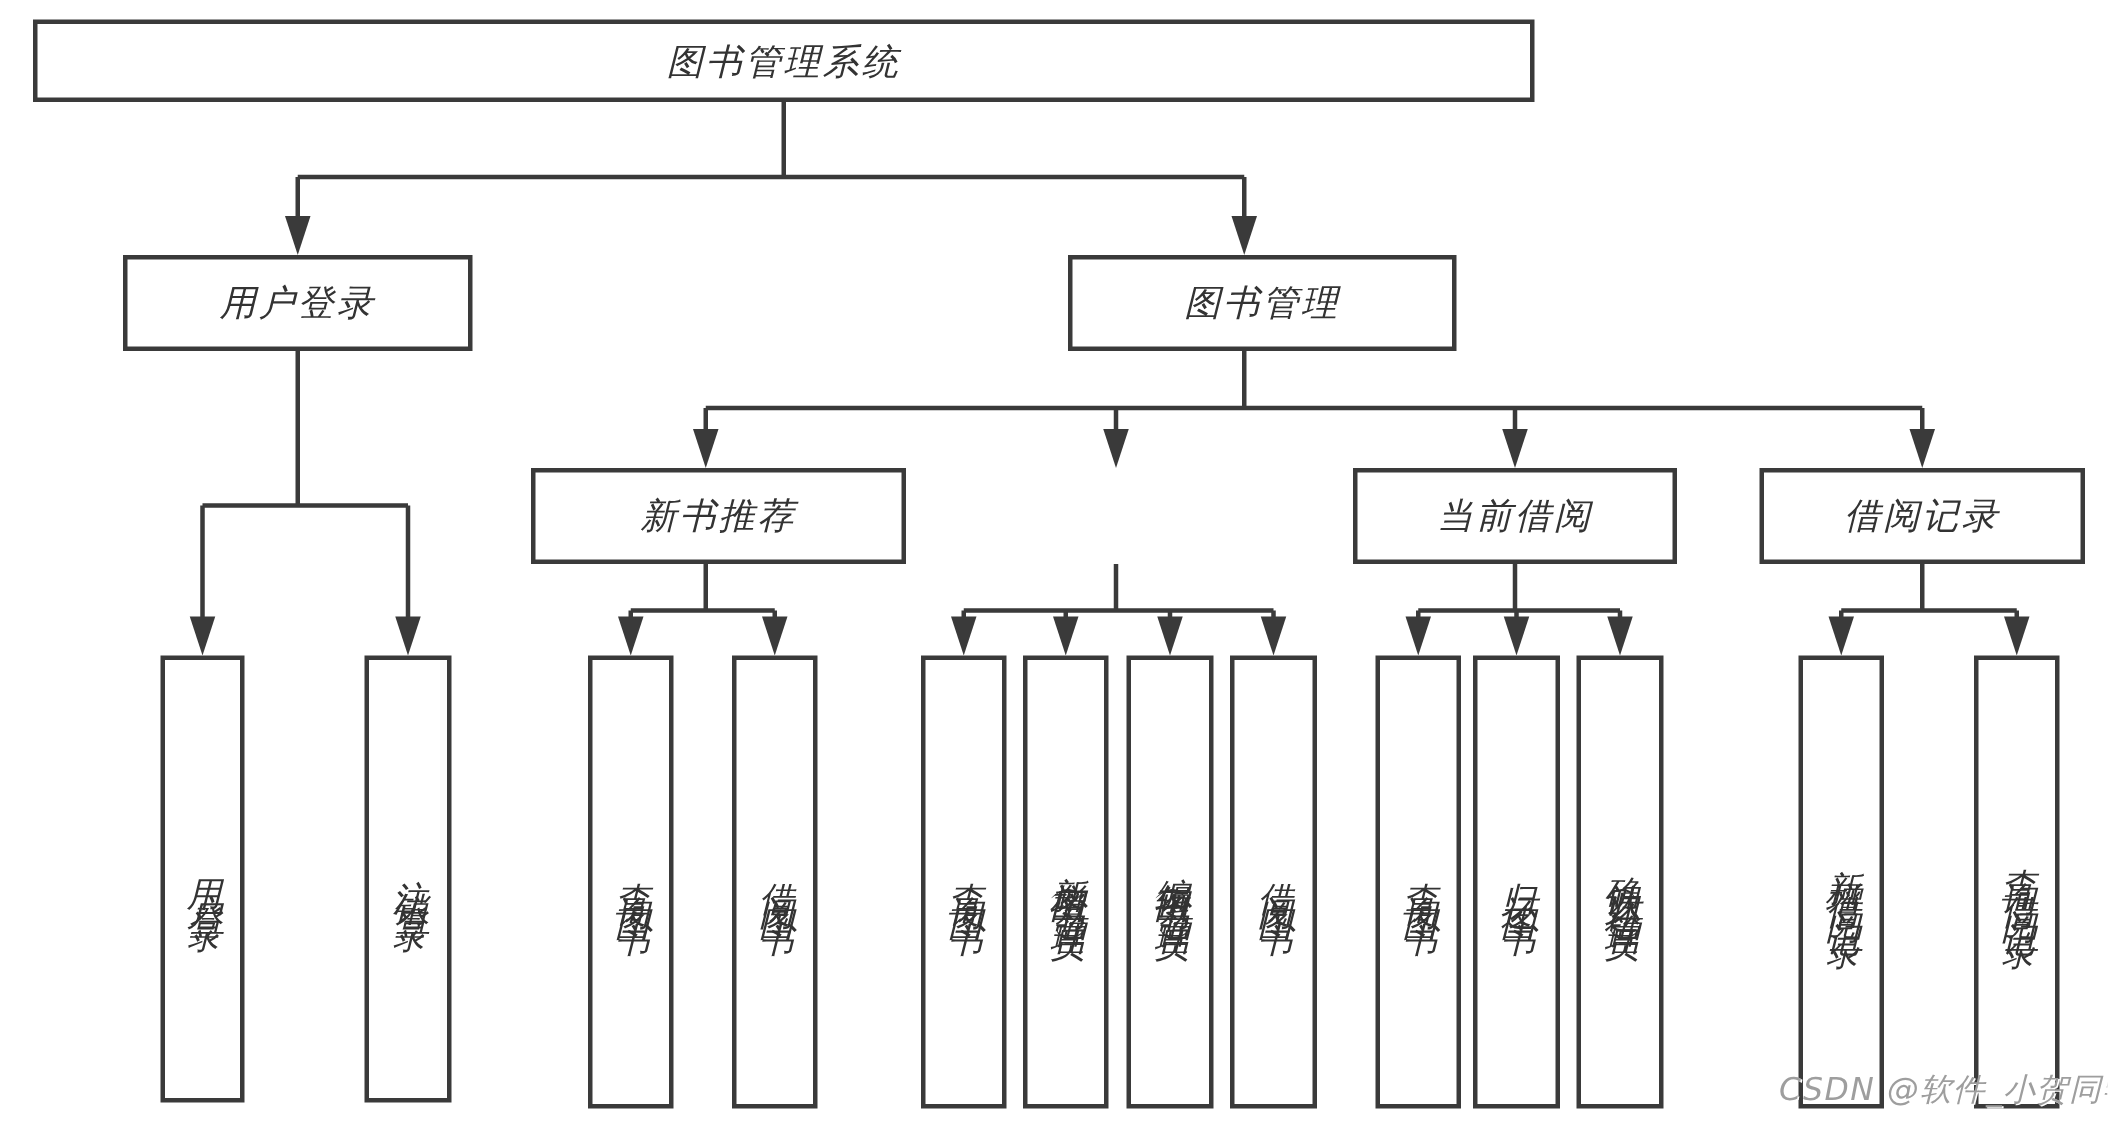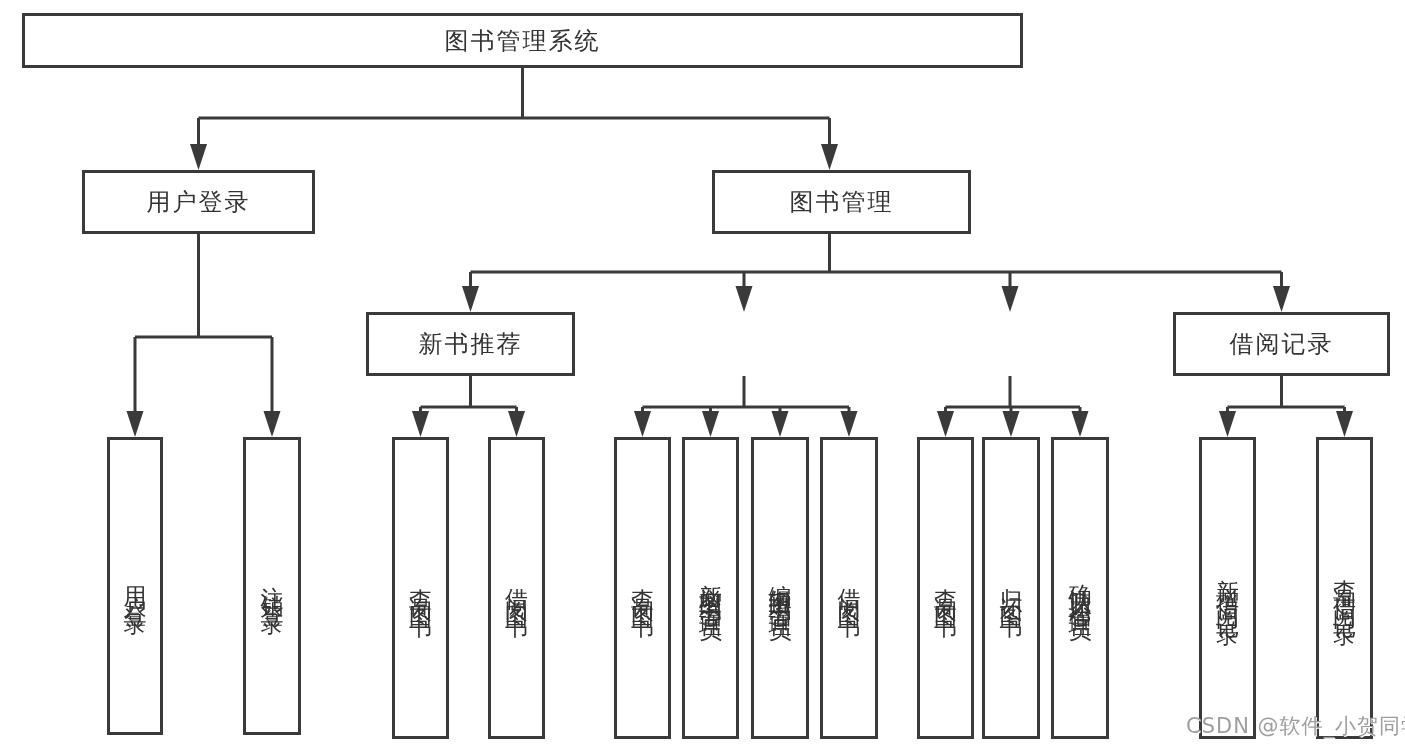--- a/index.html
+++ b/index.html
@@ -3,20 +3,21 @@
 <meta charset="utf-8">
 <style>
   html, body { margin: 0; padding: 0; background: #ffffff; }
   .canvas {
     position: relative;
     width: 1405px;
     height: 747px;
     background: #ffffff;
     font-family: "DejaVu Sans", "Liberation Sans", sans-serif;
     overflow: hidden;
+    font-style: italic;
   }
   svg.connectors {
     position: absolute;
     left: 0; top: 0;
     width: 1405px; height: 747px;
     z-index: 1;
   }
   .node {
     position: absolute;
     box-sizing: border-box;
@@ -94,22 +95,25 @@
     <span>图书管理系统</span>
   </div>
 
   <div class="node h" style="left:82px; top:170px; width:233px; height:64px">
     <span>用户登录</span>
   </div>
   <div class="node h" style="left:712px; top:170px; width:259px; height:64px">
     <span>图书管理</span>
   </div>
 
-  <div class="node h" style="left:366px; top:312px; width:209px; height:64px">
+  <div class="node h" style="left:354px; top:312px; width:250px; height:64px">
     <span>新书推荐</span>
+  </div>
+  <div class="node h" style="left:902px; top:312px; width:216px; height:64px">
+    <span>当前借阅</span>
   </div>
   <div class="node h" style="left:1173px; top:312px; width:217px; height:64px">
     <span>借阅记录</span>
   </div>
 
   <div class="node v" style="left:107px; top:437px; width:56px; height:298px">
     <span>用户登录</span>
   </div>
   <div class="node v" style="left:243px; top:437px; width:58px; height:298px">
     <span>注销登录</span>

